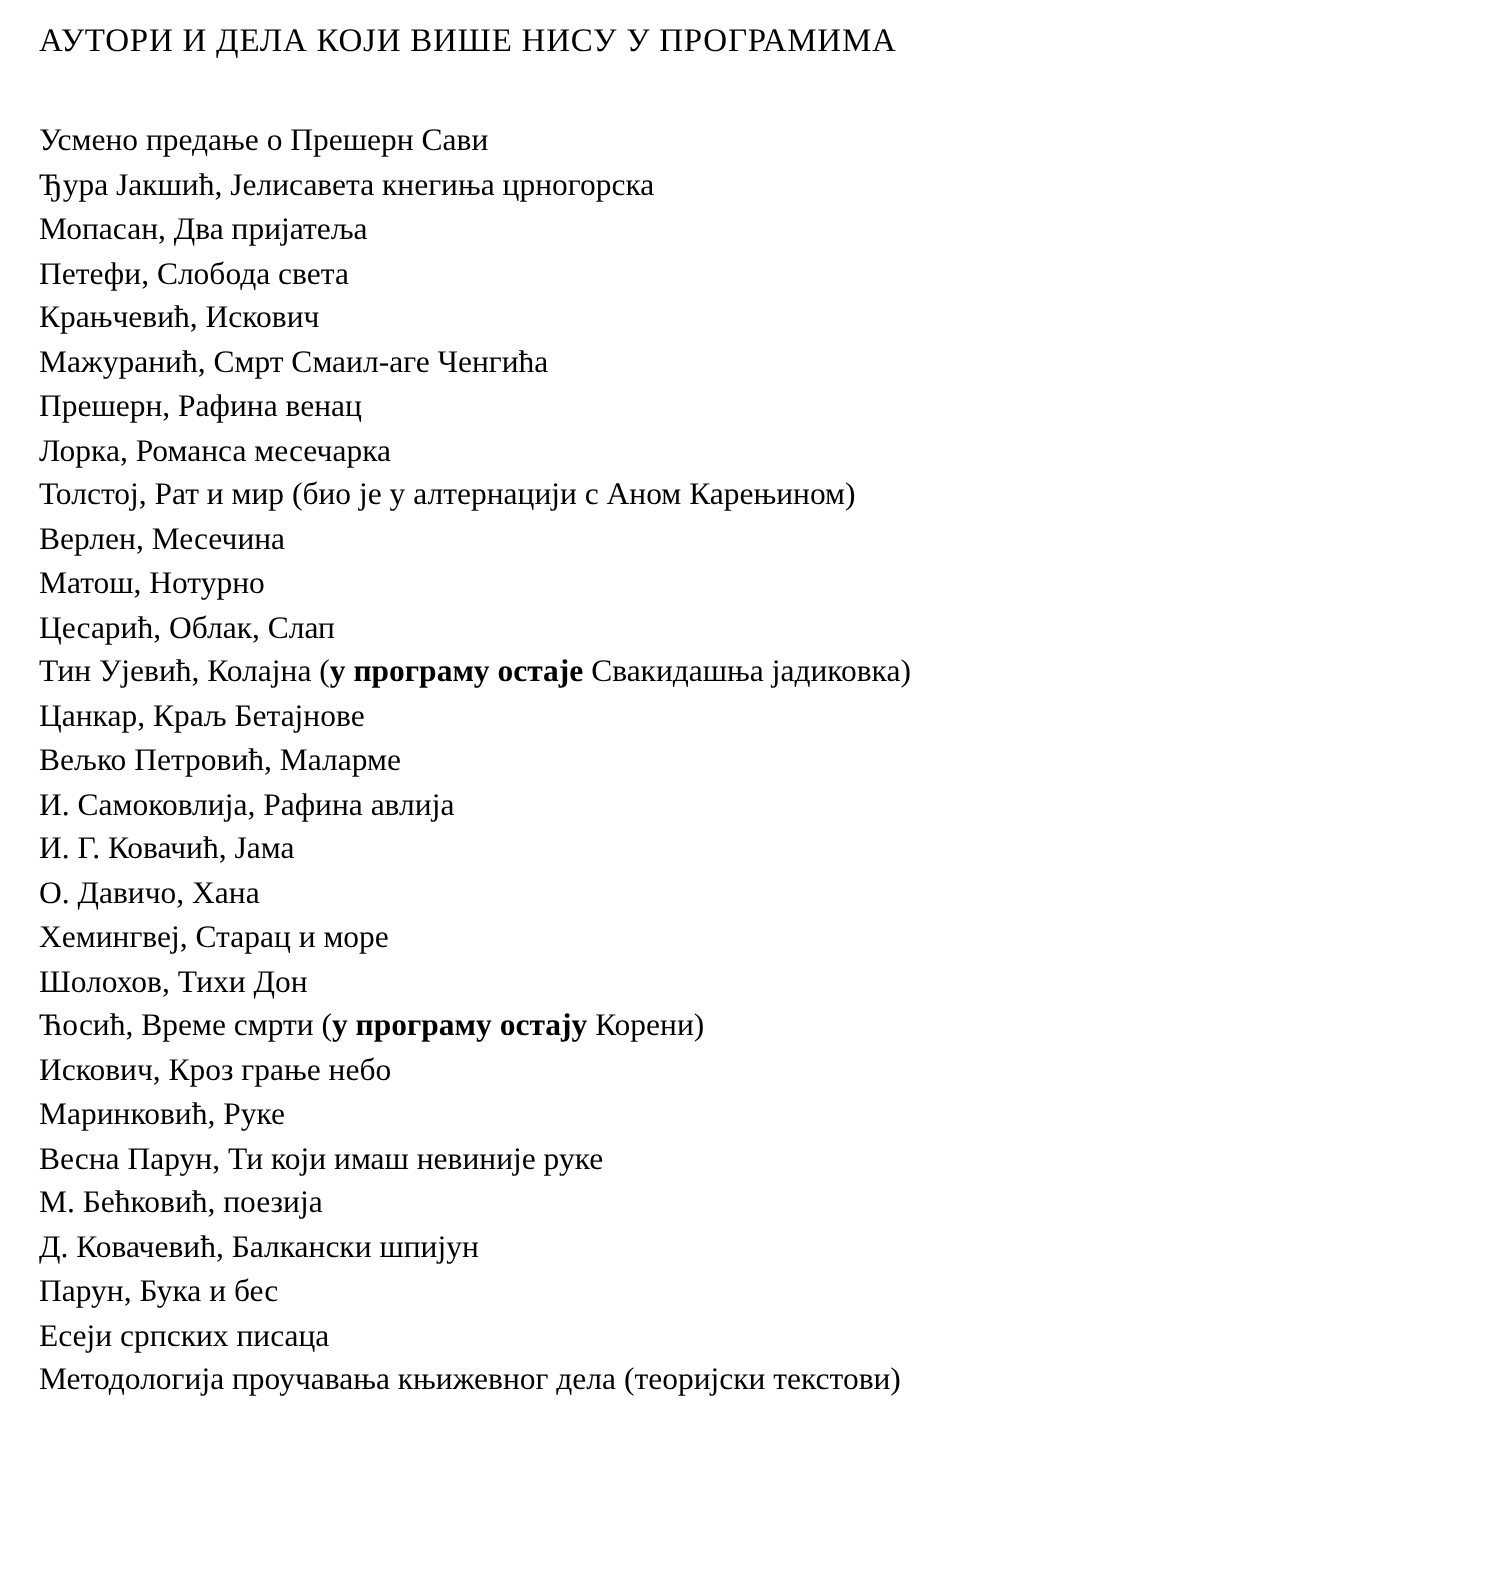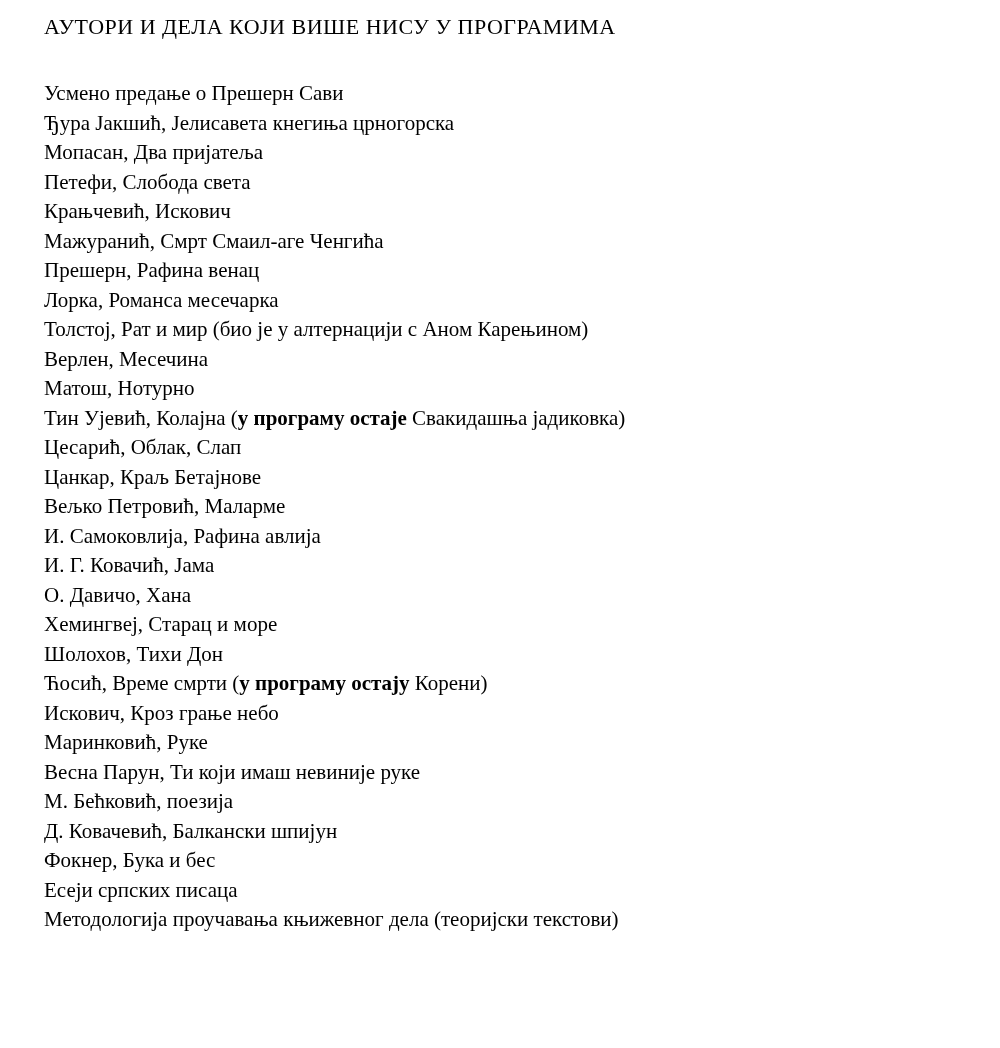--- a/index.html
+++ b/index.html
@@ -11,21 +11,21 @@
     width: 1000px;
     height: 1048px;
     overflow: hidden;
     font-family: "Liberation Serif", "DejaVu Serif", serif;
     color: #000000;
   }
   .page {
     box-sizing: border-box;
     width: 1000px;
     height: 764px;
-    padding: 12px 30px 0 44px;
+    padding: 12px 30px 0 26px;
     background: #ffffff;
   }
   .doc-title {
     font-size: 22px;
     line-height: 30px;
     font-weight: normal;
     letter-spacing: 0.5px;
     margin: 0 0 37px 0;
     white-space: nowrap;
   }
@@ -50,32 +50,32 @@
       <div class="doc-line"><span>Ђура Јакшић, Јелисавета кнегиња црногорска</span></div>
       <div class="doc-line"><span>Мопасан, Два пријатеља</span></div>
       <div class="doc-line"><span>Петефи, Слобода света</span></div>
       <div class="doc-line"><span>Крањчевић, Искович</span></div>
       <div class="doc-line"><span>Мажуранић, Смрт Смаил-аге Ченгића</span></div>
       <div class="doc-line"><span>Прешерн, Рафина венац</span></div>
       <div class="doc-line"><span>Лорка, Романса месечарка</span></div>
       <div class="doc-line"><span>Толстој, Рат и мир (био је у алтернацији с Аном Карењином)</span></div>
       <div class="doc-line"><span>Верлен, Месечина</span></div>
       <div class="doc-line"><span>Матош, Нотурно</span></div>
+      <div class="doc-line"><span>Цесарић, Облак, Слап</span></div>
       <div class="doc-line"><span>Тин Ујевић, Колајна (</span><span class="seg-bold">у програму остаје</span><span> Свакидашња јадиковка)</span></div>
-      <div class="doc-line"><span>Цесарић, Облак, Слап</span></div>
       <div class="doc-line"><span>Цанкар, Краљ Бетајнове</span></div>
       <div class="doc-line"><span>Вељко Петровић, Маларме</span></div>
       <div class="doc-line"><span>И. Самоковлија, Рафина авлија</span></div>
       <div class="doc-line"><span>И. Г. Ковачић, Јама</span></div>
       <div class="doc-line"><span>О. Давичо, Хана</span></div>
       <div class="doc-line"><span>Хемингвеј, Старац и море</span></div>
       <div class="doc-line"><span>Шолохов, Тихи Дон</span></div>
       <div class="doc-line"><span>Ћосић, Време смрти (</span><span class="seg-bold">у програму остају</span><span> Корени)</span></div>
       <div class="doc-line"><span>Искович, Кроз грање небо</span></div>
       <div class="doc-line"><span>Маринковић, Руке</span></div>
       <div class="doc-line"><span>Весна Парун, Ти који имаш невиније руке</span></div>
       <div class="doc-line"><span>М. Бећковић, поезија</span></div>
       <div class="doc-line"><span>Д. Ковачевић, Балкански шпијун</span></div>
-      <div class="doc-line"><span>Фокнер, Бука и бес</span></div>
+      <div class="doc-line"><span>Парун, Бука и бес</span></div>
       <div class="doc-line"><span>Есеји српских писаца</span></div>
       <div class="doc-line"><span>Методологија проучавања књижевног дела (теоријски текстови)</span></div>
     </div>
 </div>
 
 </body></html>

